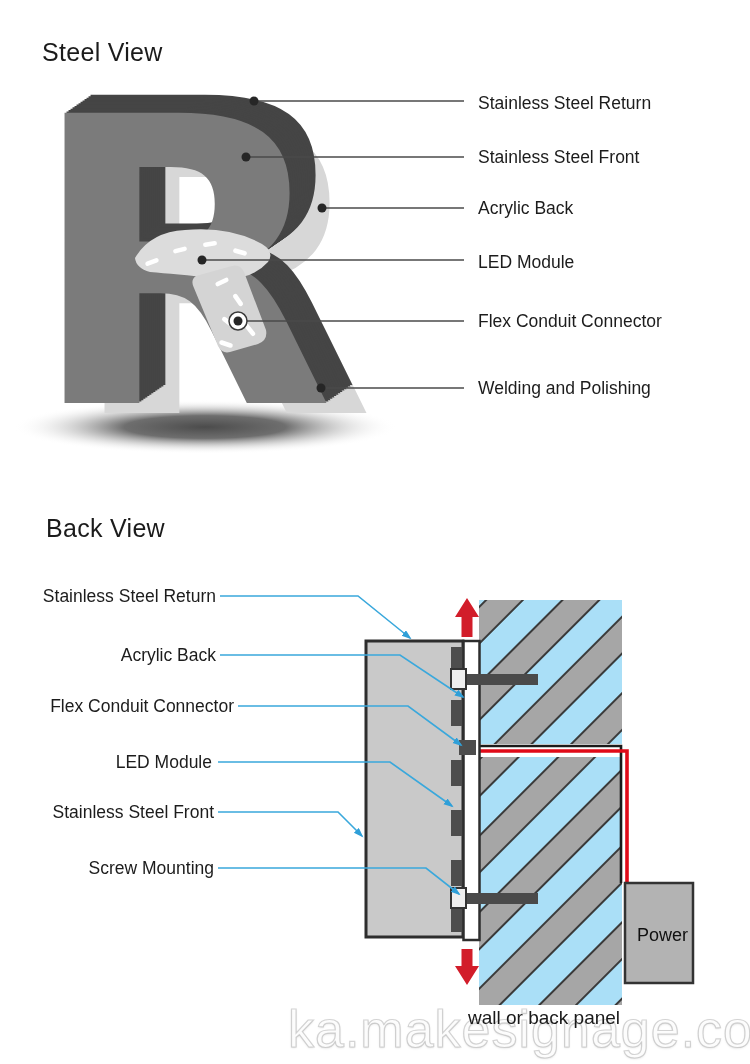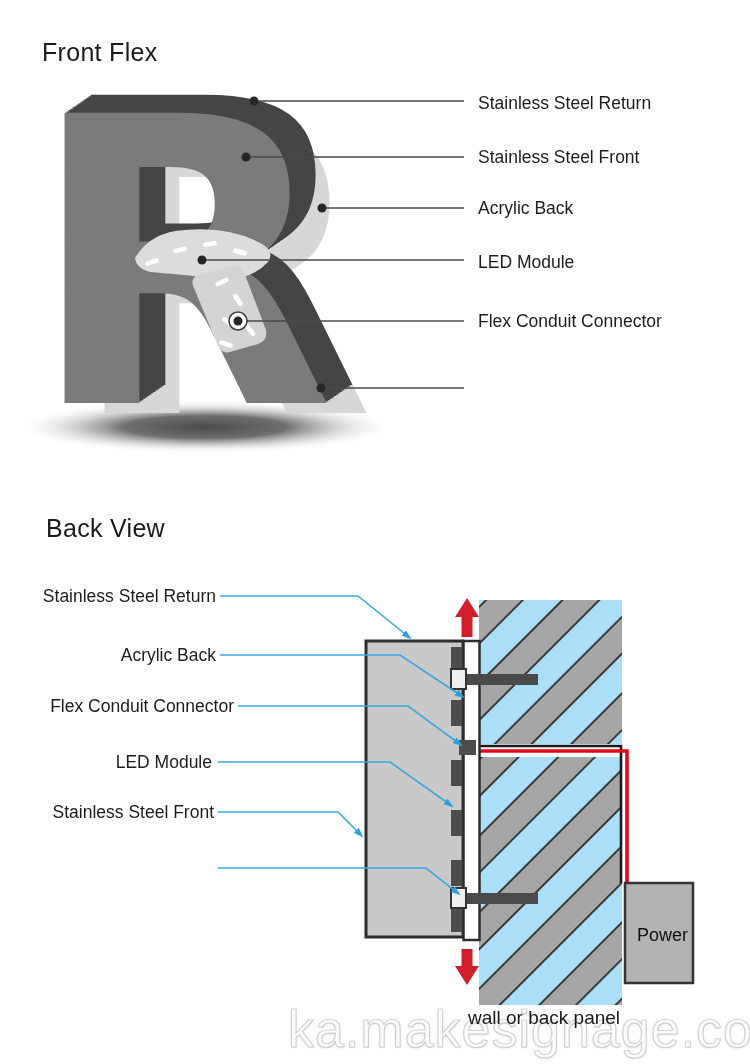--- a/index.html
+++ b/index.html
@@ -15,21 +15,21 @@
              color:rgba(255,255,255,0.88);z-index:50;
              -webkit-text-stroke:1.2px rgba(150,150,150,0.40);
              text-shadow:0 1px 2px rgba(130,130,130,0.25);}
   svg{position:absolute;display:block;}
 </style>
 </head>
 <body>
 
 <div class="page">
 
-  <div class="title" style="left:42px;top:38px">Front Flex</div>
+  <div class="title" style="left:42px;top:38px">Steel View</div>
 
   <svg style="left:0;top:58px" width="470" height="412" viewBox="0 58 470 412">
     <defs>
       <text id="glyphR" x="28" y="403" font-size="398" font-weight="bold" font-family="DejaVu Sans, sans-serif">R</text>
       <radialGradient id="shadowGrad" cx="50%" cy="50%" r="50%">
         <stop offset="0%" stop-color="#3c3c3c" stop-opacity="0.92"></stop>
         <stop offset="42%" stop-color="#4a4a4a" stop-opacity="0.80"></stop>
         <stop offset="68%" stop-color="#8a8a8a" stop-opacity="0.38"></stop>
         <stop offset="100%" stop-color="#ffffff" stop-opacity="0"></stop>
       </radialGradient>
@@ -92,20 +92,21 @@
       <circle cx="238" cy="321" r="4.5"></circle>
       <circle cx="321" cy="388" r="4.5"></circle>
     </g>
   </svg>
 
   <div class="flabel" style="top:91px">Stainless Steel Return</div>
   <div class="flabel" style="top:145px">Stainless Steel Front</div>
   <div class="flabel" style="top:196px">Acrylic Back</div>
   <div class="flabel" style="top:250px">LED Module</div>
   <div class="flabel" style="top:309px">Flex Conduit Connector</div>
+  <div class="flabel" style="top:376px">Welding and Polishing</div>
 
   <div class="title" style="left:46px;top:514px">Back View</div>
 
   <svg style="left:0;top:560px" width="750" height="504" viewBox="0 560 750 504">
     <defs>
       <pattern id="hatch" width="54" height="54" patternUnits="userSpaceOnUse" patternTransform="rotate(-45)">
         <rect x="-5" y="12" width="64" height="26" fill="#a6a6a6" stroke="#3a3a3a" stroke-width="2"></rect>
       </pattern>
       <marker id="barrow" markerWidth="12" markerHeight="9" refX="8" refY="3.5" orient="auto" markerUnits="userSpaceOnUse">
         <path d="M0,0 L10,3.5 L0,7 Z" fill="#2f9fd8"></path>
@@ -159,18 +160,19 @@
       <polyline points="218,812 338,812 362,836"></polyline>
       <polyline points="218,868 426,868 459,894"></polyline>
     </g>
   </svg>
 
   <div class="slabel" style="top:584px;width:216px">Stainless Steel Return</div>
   <div class="slabel" style="top:643px;width:216px">Acrylic Back</div>
   <div class="slabel" style="top:694px;width:234px">Flex Conduit Connector</div>
   <div class="slabel" style="top:750px;width:212px">LED Module</div>
   <div class="slabel" style="top:800px;width:214px">Stainless Steel Front</div>
+  <div class="slabel" style="top:856px;width:214px">Screw Mounting</div>
 
   <div class="wall-label">wall or back panel</div>
 
   <div class="watermark">ka.makesignage.com</div>
 
 </div>
 
 </body></html>

